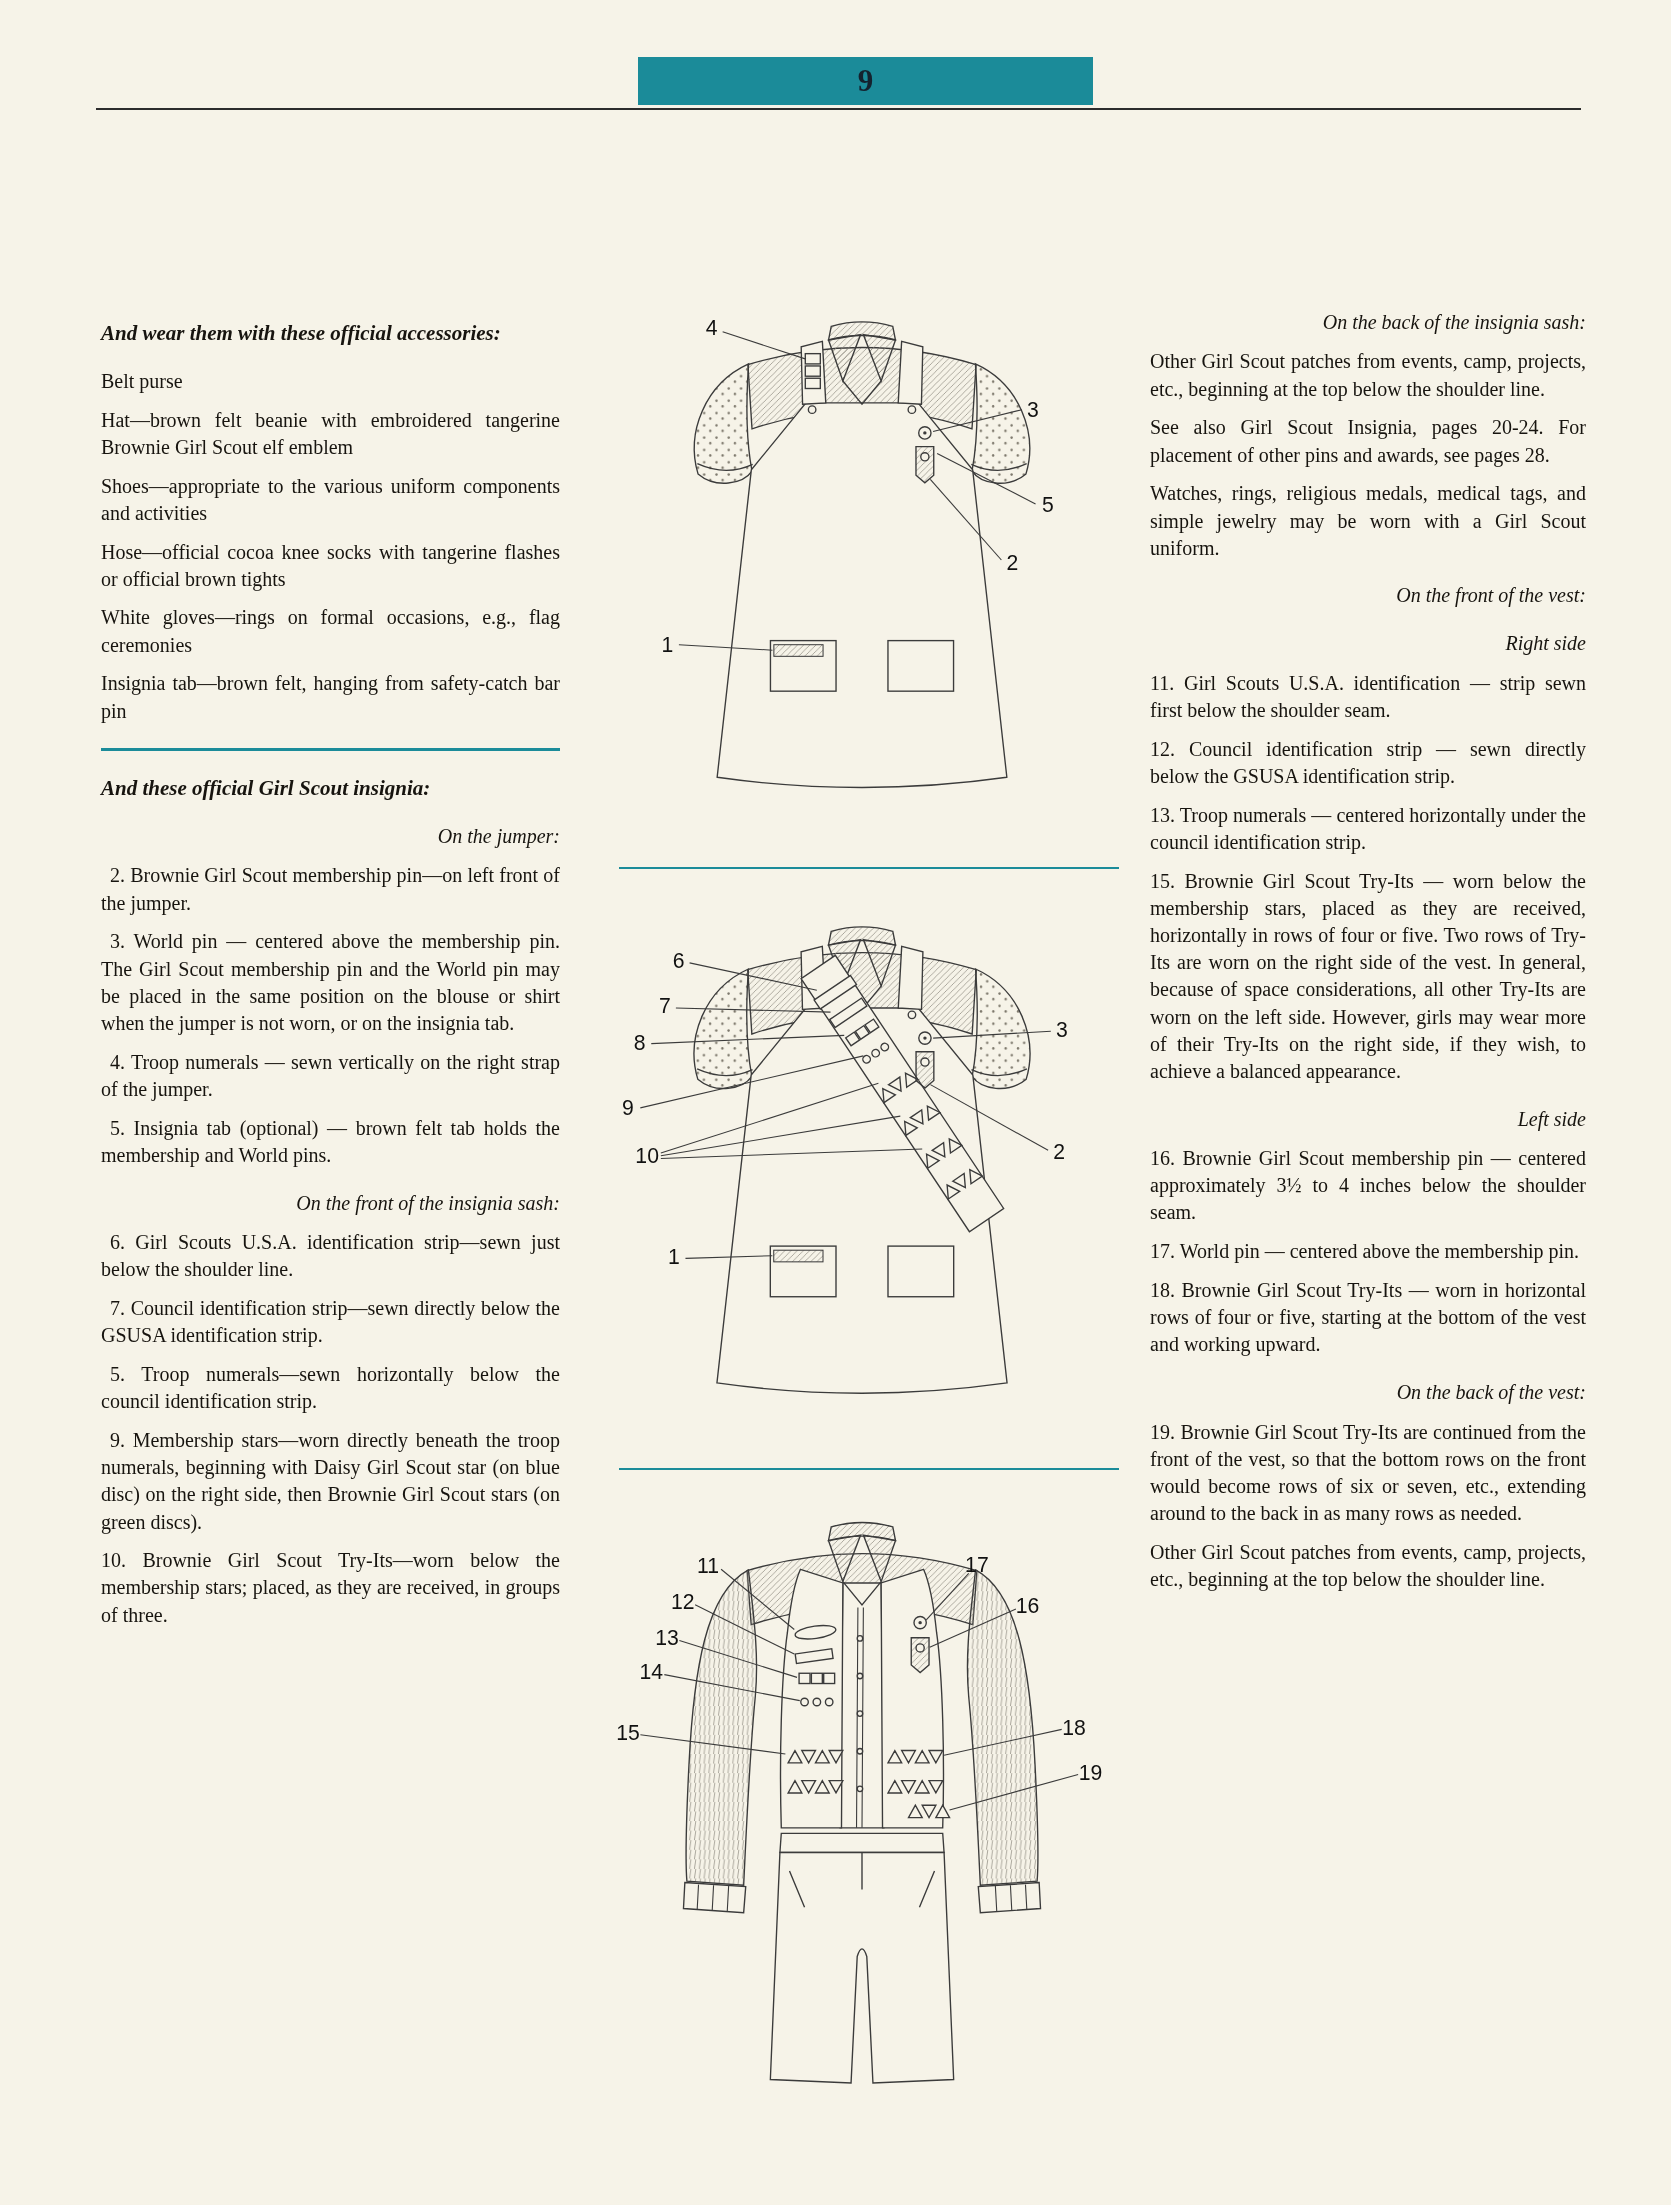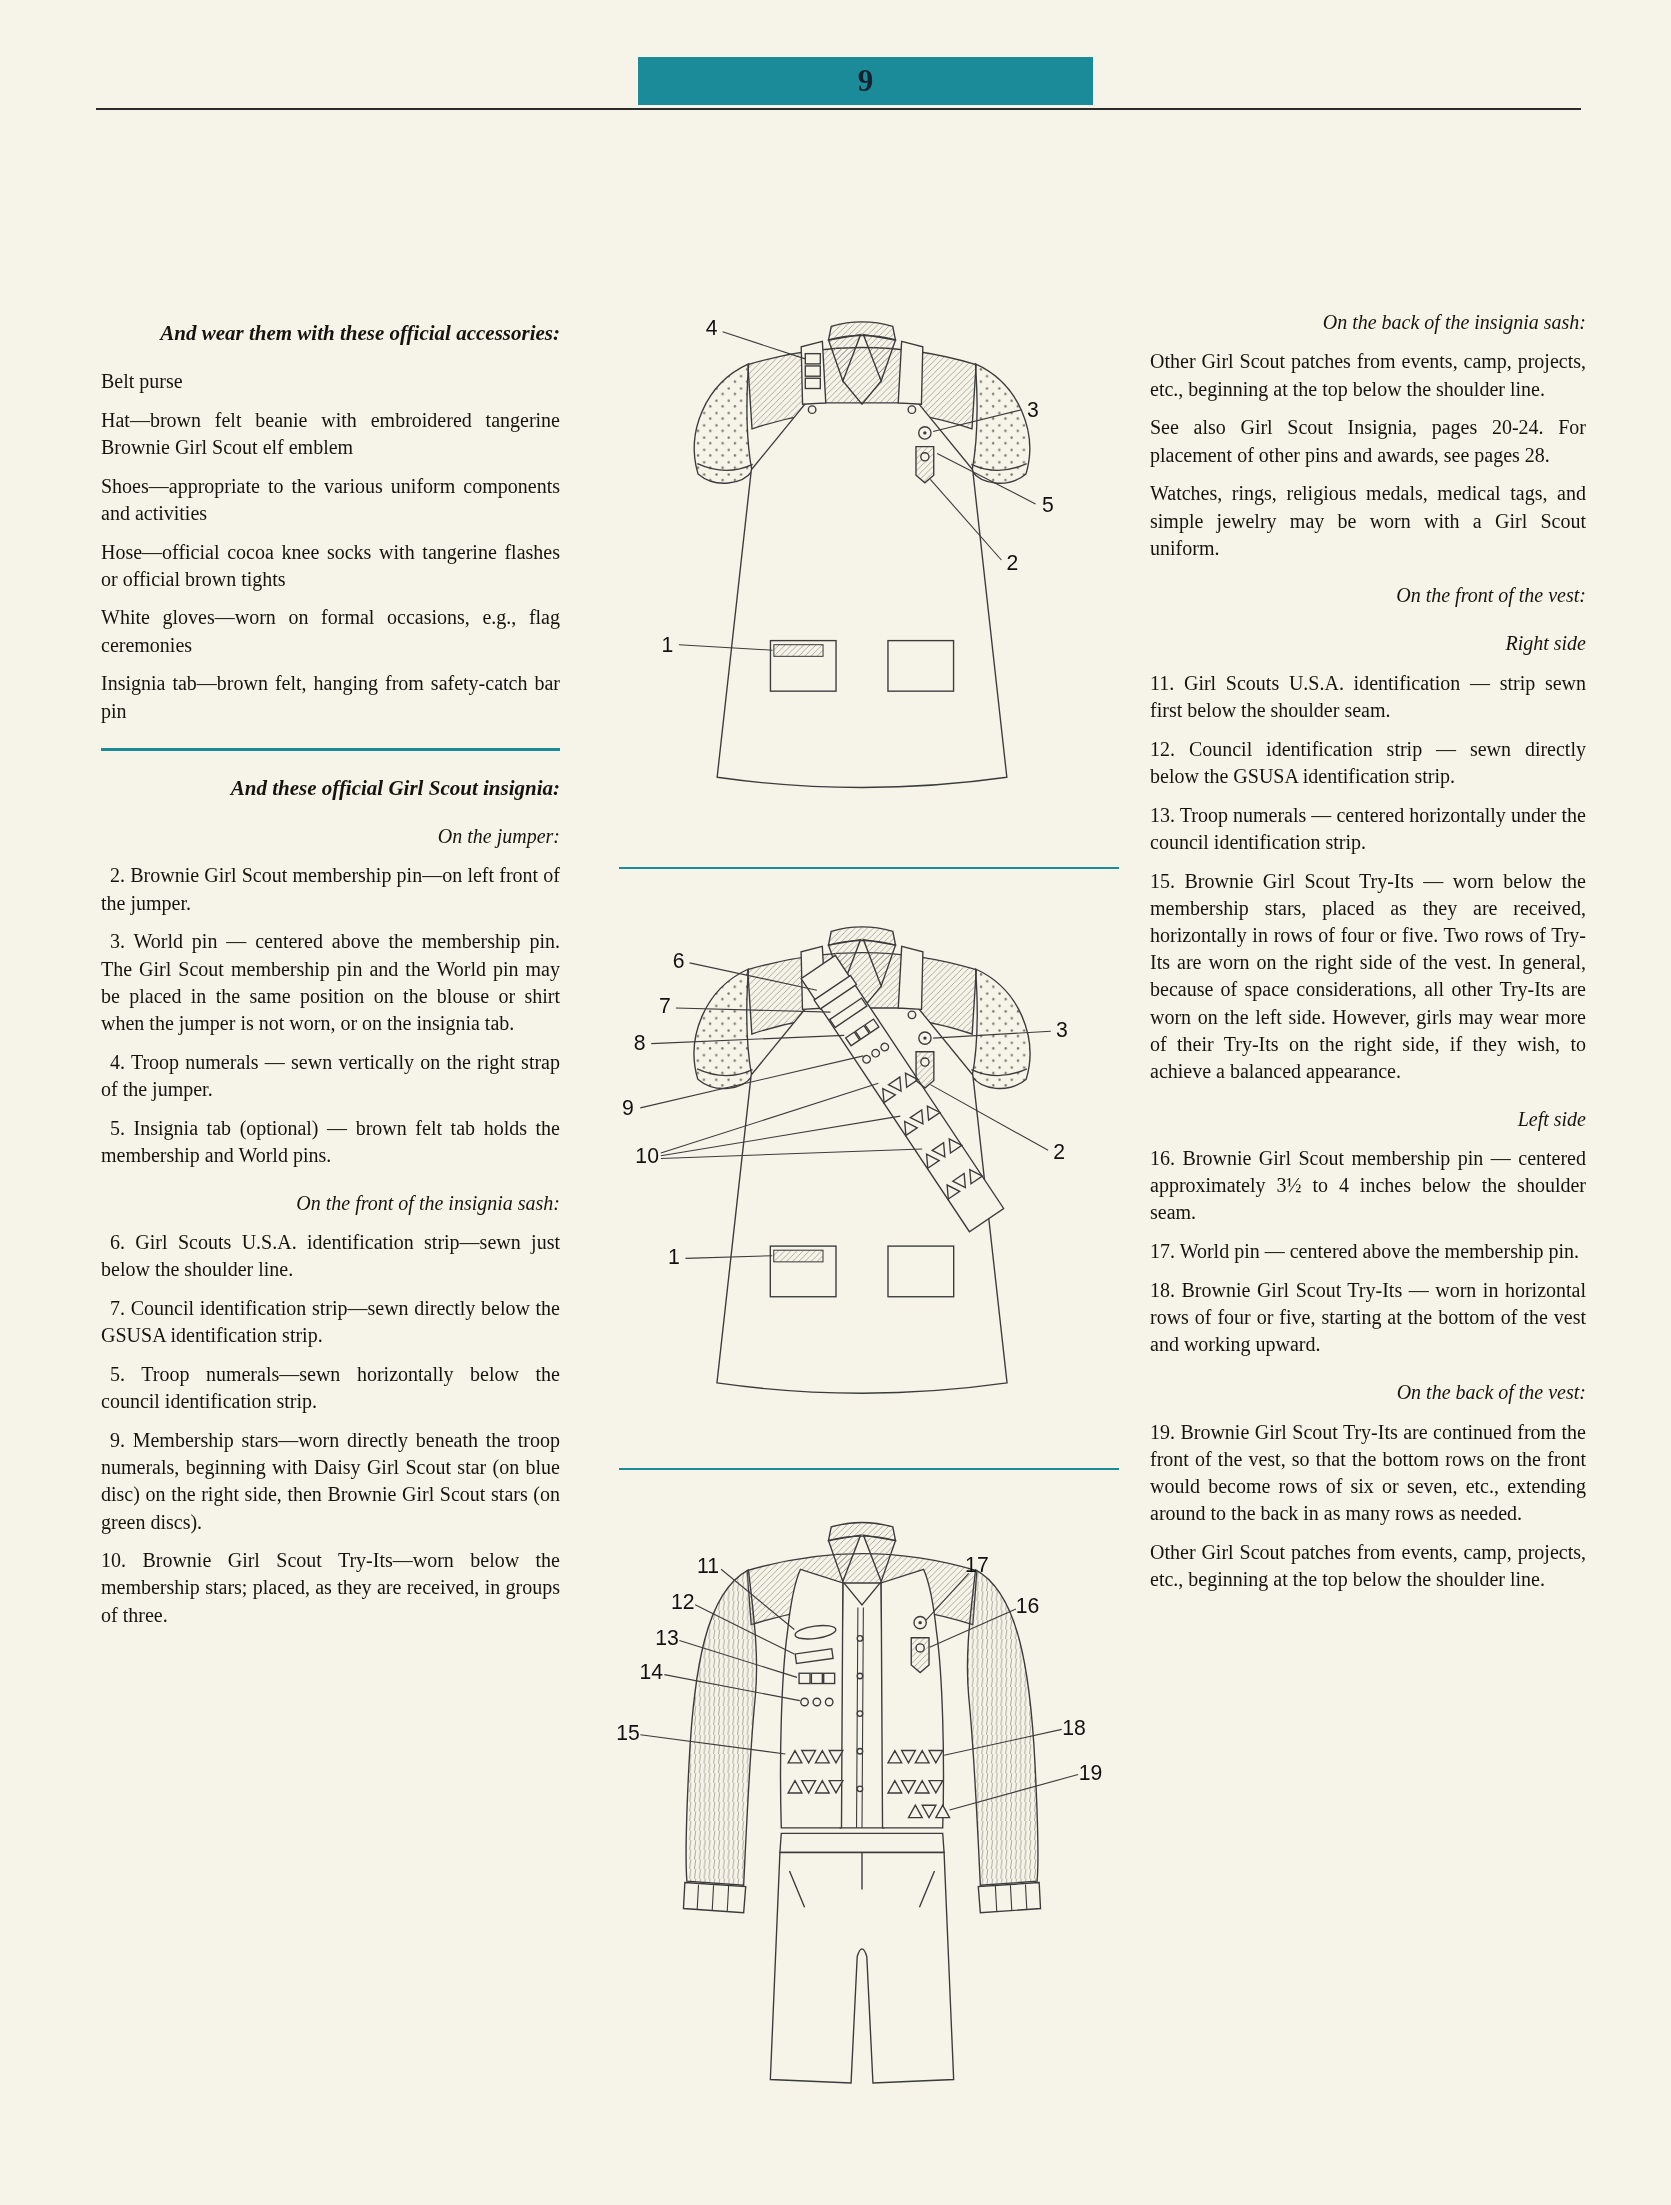--- a/index.html
+++ b/index.html
@@ -11,21 +11,21 @@
   }
   .pagebar{position:absolute;left:638px;top:57px;width:455px;height:48px;background:#1b8b99;
     display:flex;align-items:center;justify-content:center}
   .pagenum{font-size:31px;font-weight:700;color:#14222e}
   .toprule{position:absolute;left:96px;top:108px;width:1485px;height:2.1px;background:#2c2c2c}
 
   .col{position:absolute;text-align:justify}
   .col-left{left:101px;top:320px;width:459px}
   .col-right{left:1150px;top:309px;width:436px}
   p{font-size:20px;line-height:1.36;margin:0 0 11.6px}
-  .head{font-size:21px;font-weight:700;font-style:italic;line-height:1.3;margin:0 0 20.5px;text-align:right}
+  .head{font-size:21px;font-weight:700;font-style:italic;line-height:1.3;margin:0 0 20.5px;text-align:left}
   .sub{font-style:italic;margin:20.5px 0 12.3px;text-align:right}
   .col-right .sub:first-child{margin-top:0}
   .it{}
   .indent{text-indent:9px}
   .tealrule{height:2.7px;background:#1b8b99;border:0;margin:23px 0 24.6px}
 
   .fig{position:absolute}
   .fig svg{display:block}
   .fig-jumper{left:602px;top:299px}
   .fig-sash{left:602px;top:904px}
@@ -46,21 +46,21 @@
   <span class="pagenum">9</span>
 </div>
 <div class="toprule"></div>
 
 <div class="col col-left">
   <div class="head">And wear them with these official accessories:</div>
   <p>Belt purse</p>
   <p>Hat—brown felt beanie with embroidered tangerine Brownie Girl Scout elf emblem</p>
   <p>Shoes—appropriate to the various uniform components and activities</p>
   <p>Hose—official cocoa knee socks with tangerine flashes or official brown tights</p>
-  <p>White gloves—worn on formal occasions, e.g., flag ceremonies</p>
+  <p>White gloves—rings on formal occasions, e.g., flag ceremonies</p>
   <p>Insignia tab—brown felt, hanging from safety-catch bar pin</p>
   <div class="tealrule"></div>
   <div class="head">And these official Girl Scout insignia:</div>
   <p class="sub">On the jumper:</p>
   <p class="indent">2. Brownie Girl Scout membership pin—on left front of the jumper.</p>
   <p class="indent"><span>3. World pin — centered above the membership pin.</span> <span class="it">The Girl Scout membership pin and the World pin may be placed in the same position on the blouse or shirt when the jumper is not worn, or on the insignia tab.</span></p>
   <p class="indent">4. Troop numerals — sewn vertically on the right strap of the jumper.</p>
   <p class="indent">5. Insignia tab (optional) — brown felt tab holds the membership and World pins.</p>
   <p class="sub">On the front of the insignia sash:</p>
   <p class="indent">6. Girl Scouts U.S.A. identification strip—sewn just below the shoulder line.</p>

